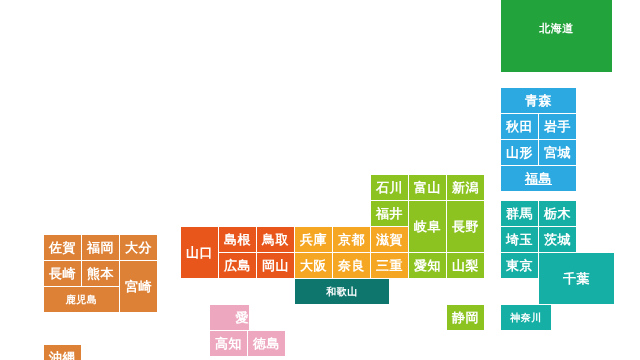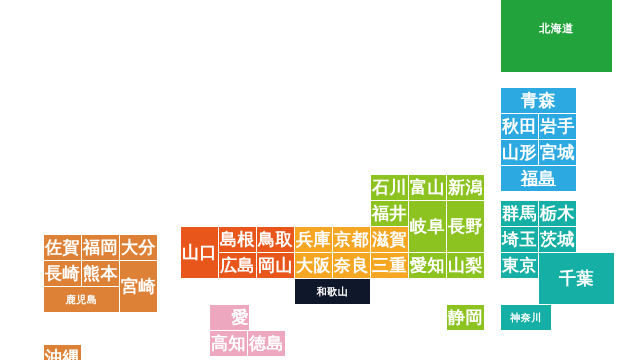--- a/index.html
+++ b/index.html
@@ -6,21 +6,21 @@
   body{
     width:640px;height:360px;overflow:hidden;background:#ffffff;
     font-family:"DejaVu Sans","Liberation Sans",sans-serif;
   }
   #map{position:relative;width:640px;height:360px;}
   .cell{
     position:absolute;
     box-sizing:border-box;
     display:flex;align-items:center;justify-content:center;
     color:#ffffff;
-    font-size:17px;
+    font-size:13px;
     font-weight:700;
     letter-spacing:0.5px;
     line-height:1;
     text-align:center;
     white-space:nowrap;
     user-select:none;
   }
 </style>
 </head>
 <body>
@@ -48,21 +48,21 @@
     <div class="cell" style="left: 539px; top: 227px; width: 37px; height: 25px; background: rgb(21, 175, 165);">茨城</div>
     <div class="cell" style="left: 501px; top: 253px; width: 37px; height: 25px; background: rgb(21, 175, 165);">東京</div>
     <div class="cell" style="left: 539px; top: 253px; width: 75px; height: 51px; background: rgb(21, 175, 165);">千葉</div>
     <div class="cell" style="left: 501px; top: 305px; width: 50px; height: 25px; background: rgb(21, 175, 165); font-size: 10px;">神奈川</div>
     <div class="cell" style="left: 371px; top: 227px; width: 37px; height: 25px; background: rgb(245, 166, 35);">滋賀</div>
     <div class="cell" style="left: 371px; top: 253px; width: 37px; height: 25px; background: rgb(245, 166, 35);">三重</div>
     <div class="cell" style="left: 295px; top: 227px; width: 37px; height: 25px; background: rgb(245, 166, 35);">兵庫</div>
     <div class="cell" style="left: 333px; top: 227px; width: 37px; height: 25px; background: rgb(245, 166, 35);">京都</div>
     <div class="cell" style="left: 295px; top: 253px; width: 37px; height: 25px; background: rgb(245, 166, 35);">大阪</div>
     <div class="cell" style="left: 333px; top: 253px; width: 37px; height: 25px; background: rgb(245, 166, 35);">奈良</div>
-    <div class="cell" style="left: 295px; top: 279px; width: 75px; height: 25px; background: #0f172a; font-size: 10px;">和歌山</div>
+    <div class="cell" style="left: 295px; top: 279px; width: 94px; height: 25px; background: #0f766e; font-size: 10px;">和歌山</div>
     <div class="cell" style="left: 181px; top: 227px; width: 37px; height: 51px; background: rgb(232, 86, 27);">山口</div>
     <div class="cell" style="left: 219px; top: 227px; width: 37px; height: 25px; background: rgb(232, 86, 27);">島根</div>
     <div class="cell" style="left: 257px; top: 227px; width: 37px; height: 25px; background: rgb(232, 86, 27);">鳥取</div>
     <div class="cell" style="left: 219px; top: 253px; width: 37px; height: 25px; background: rgb(232, 86, 27);">広島</div>
     <div class="cell" style="left: 257px; top: 253px; width: 37px; height: 25px; background: rgb(232, 86, 27);">岡山</div>
     <div class="cell" style="left: 210px; top: 305px; width: 37px; height: 25px; background: rgb(237, 167, 191); padding-left: 39px;">愛媛</div>
     <div class="cell" style="left: 210px; top: 331px; width: 37px; height: 25px; background: rgb(237, 167, 191);">高知</div>
     <div class="cell" style="left: 248px; top: 331px; width: 37px; height: 25px; background: rgb(237, 167, 191);">徳島</div>
     <div class="cell" style="left: 44px; top: 235px; width: 37px; height: 25px; background: rgb(221, 129, 54);">佐賀</div>
     <div class="cell" style="left: 82px; top: 235px; width: 37px; height: 25px; background: rgb(221, 129, 54);">福岡</div>

